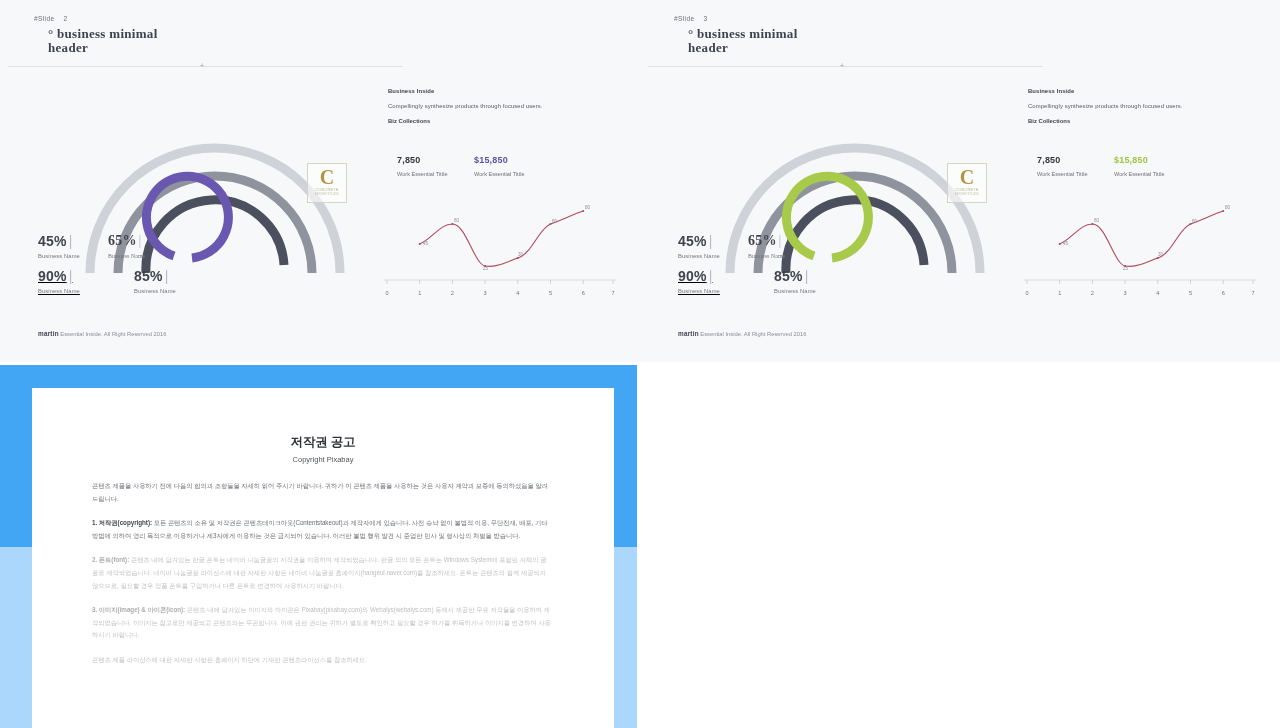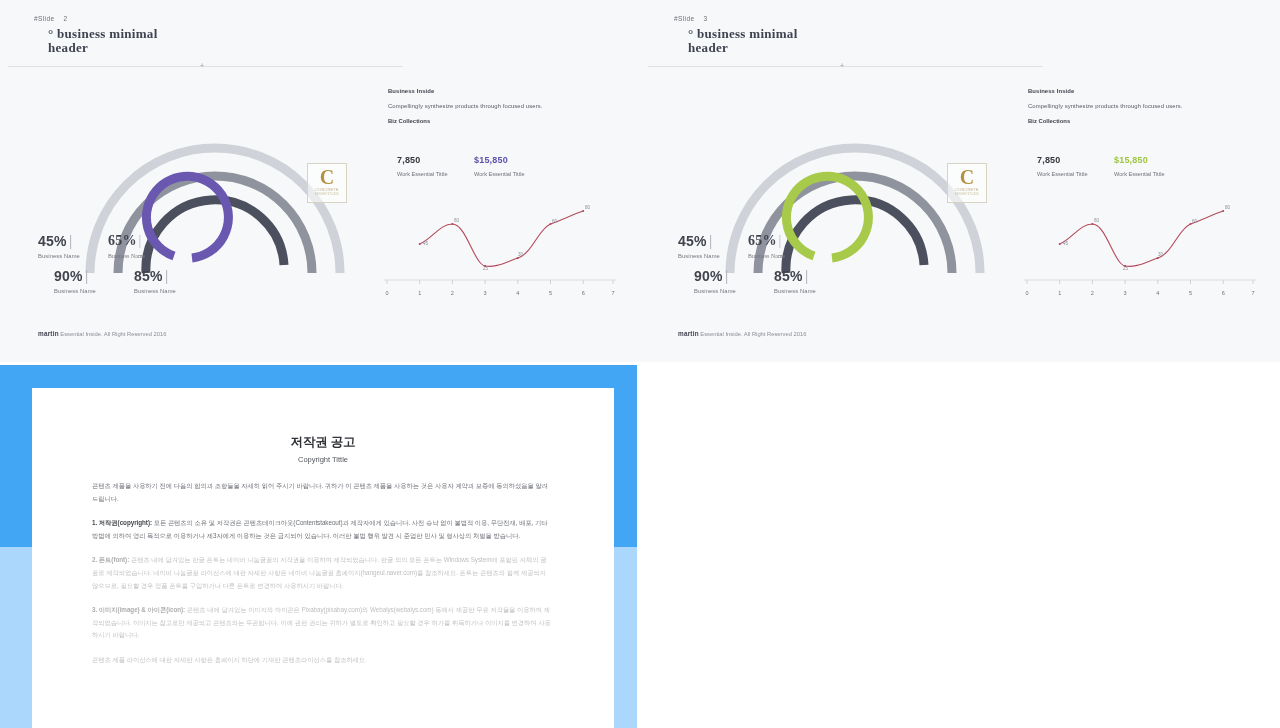--- a/index.html
+++ b/index.html
@@ -71,21 +71,21 @@
   }
 
   
   .stats{position:absolute;left:38px;top:233px;width:200px;}
   .stat{position:absolute;}
   .stat .pct{font-size:14px;color:#41444f;font-weight:700;letter-spacing:.2px;}
   .stat .pct .bar{color:#b9bcc4;font-weight:400;margin-left:2px;}
   .stat .nm{margin-top:4px;font-size:5.8px;color:#74777f;letter-spacing:.1px;}
   .stat.p0{left:0;top:0;}
   .stat.p1{left:70px;top:0;font-family:Liberation Serif, serif;}
-  .stat.p2{left:16px;top:35px;}
+  .stat.p2{left:0;top:35px;text-decoration:underline;}
   .stat.p3{left:70px;top:35px;margin-left:26px;}
 
   
   .slide-foot{
     position:absolute;left:38px;top:330px;font-size:5.8px;color:#8b8e96;
   }
   .slide-foot b{color:#3f4250;font-size:6.4px;letter-spacing:.2px;}
 
   
   .rt{position:absolute;left:388px;top:88px;width:230px;}
@@ -368,21 +368,21 @@
         <b>martin</b>
         <span>Essential Inside. All Right Reserved 2016</span>
       </div>
     </div>
   </div>
 
   <div class="cp-outer">
     <div class="cp-card">
       <div class="cp-body">
         <div class="cp-title">저작권 공고</div>
-        <div class="cp-sub">Copyright Tittle</div>
+        <div class="cp-sub">Copyright Pixabay</div>
         <div class="cp-text">
           <p>콘텐츠 제품을 사용하기 전에 다음의 합의과 조항들을 자세히 읽어 주시기 바랍니다. 귀하가 이 콘텐츠 제품을 사용하는 것은 사용자 계약과 보증에 동의하셨음을 알려드립니다.</p>
           <p class="sec"><b>1. 저작권(copyright):</b><span> 모든 콘텐츠의 소유 및 저작권은 콘텐츠테이크아웃(Contentstakeout)과 제작자에게 있습니다. 사전 승낙 없이 불법적 이용, 무단전재, 배포, 기타 방법에 의하여 영리 목적으로 이용하거나 제3자에게 이용하는 것은 금지되어 있습니다. 이러한 불법 행위 발견 시 준엄한 민사 및 형사상의 처벌을 받습니다.</span></p>
           <p class="sec"><b>2. 폰트(font):</b><span> 콘텐츠 내에 담겨있는 한글 폰트는 네이버 나눔글꼴의 저작권을 이용하여 제작되었습니다. 한글 외의 모든 폰트는 Windows System에 포함된 자체의 글꼴로 제작되었습니다. 네이버 나눔글꼴 라이선스에 대한 자세한 사항은 네이버 나눔글꼴 홈페이지(hangeul.naver.com)를 참조하세요. 폰트는 콘텐츠와 함께 제공되지 않으므로, 필요할 경우 정품 폰트를 구입하거나 다른 폰트로 변경하여 사용하시기 바랍니다.</span></p>
           <p class="sec"><b>3. 이미지(image) &amp; 아이콘(icon):</b><span> 콘텐츠 내에 담겨있는 이미지와 아이콘은 Pixabay(pixabay.com)와 Webalys(webalys.com) 등에서 제공한 무료 저작물을 이용하여 제작되었습니다. 이미지는 참고로만 제공되고 콘텐츠와는 무관합니다. 이에 관한 권리는 귀하가 별도로 확인하고 필요할 경우 허가를 취득하거나 이미지를 변경하여 사용하시기 바랍니다.</span></p>
           <p>콘텐츠 제품 라이선스에 대한 자세한 사항은 홈페이지 하단에 기재한 콘텐츠라이선스를 참조하세요.</p>
         </div>
       </div>
     </div>
     <div class="cp-fade"></div>

